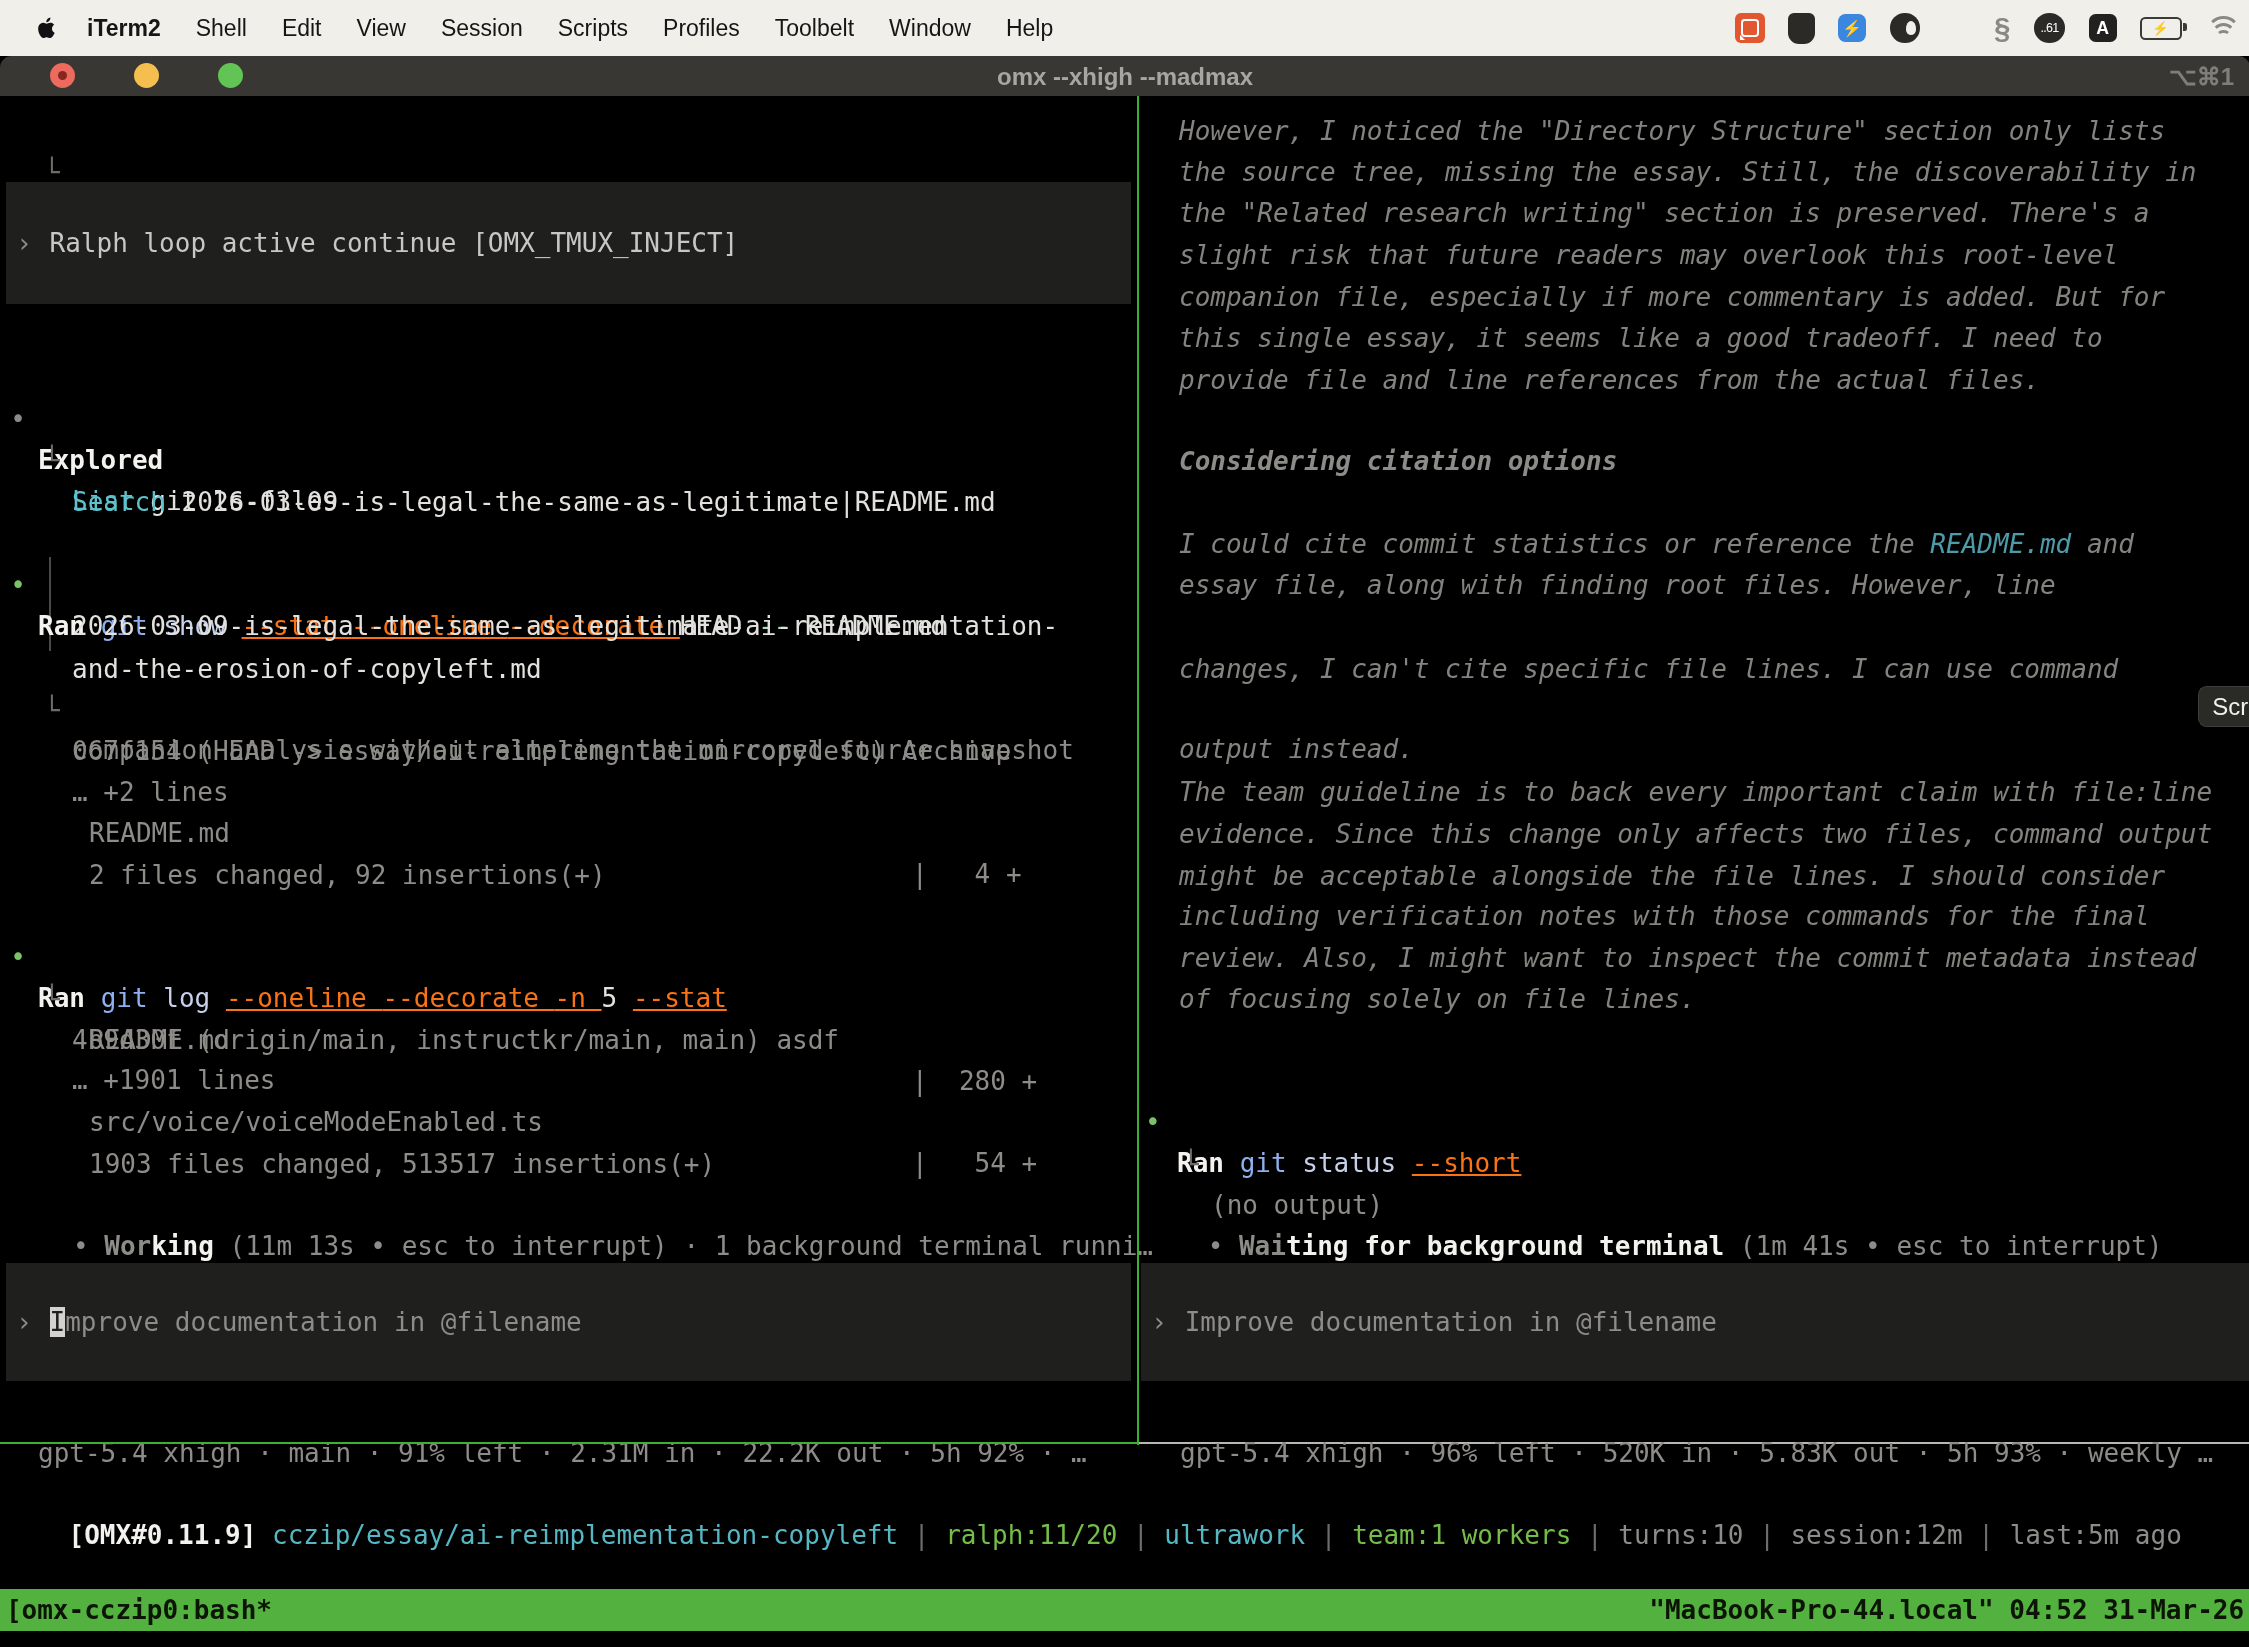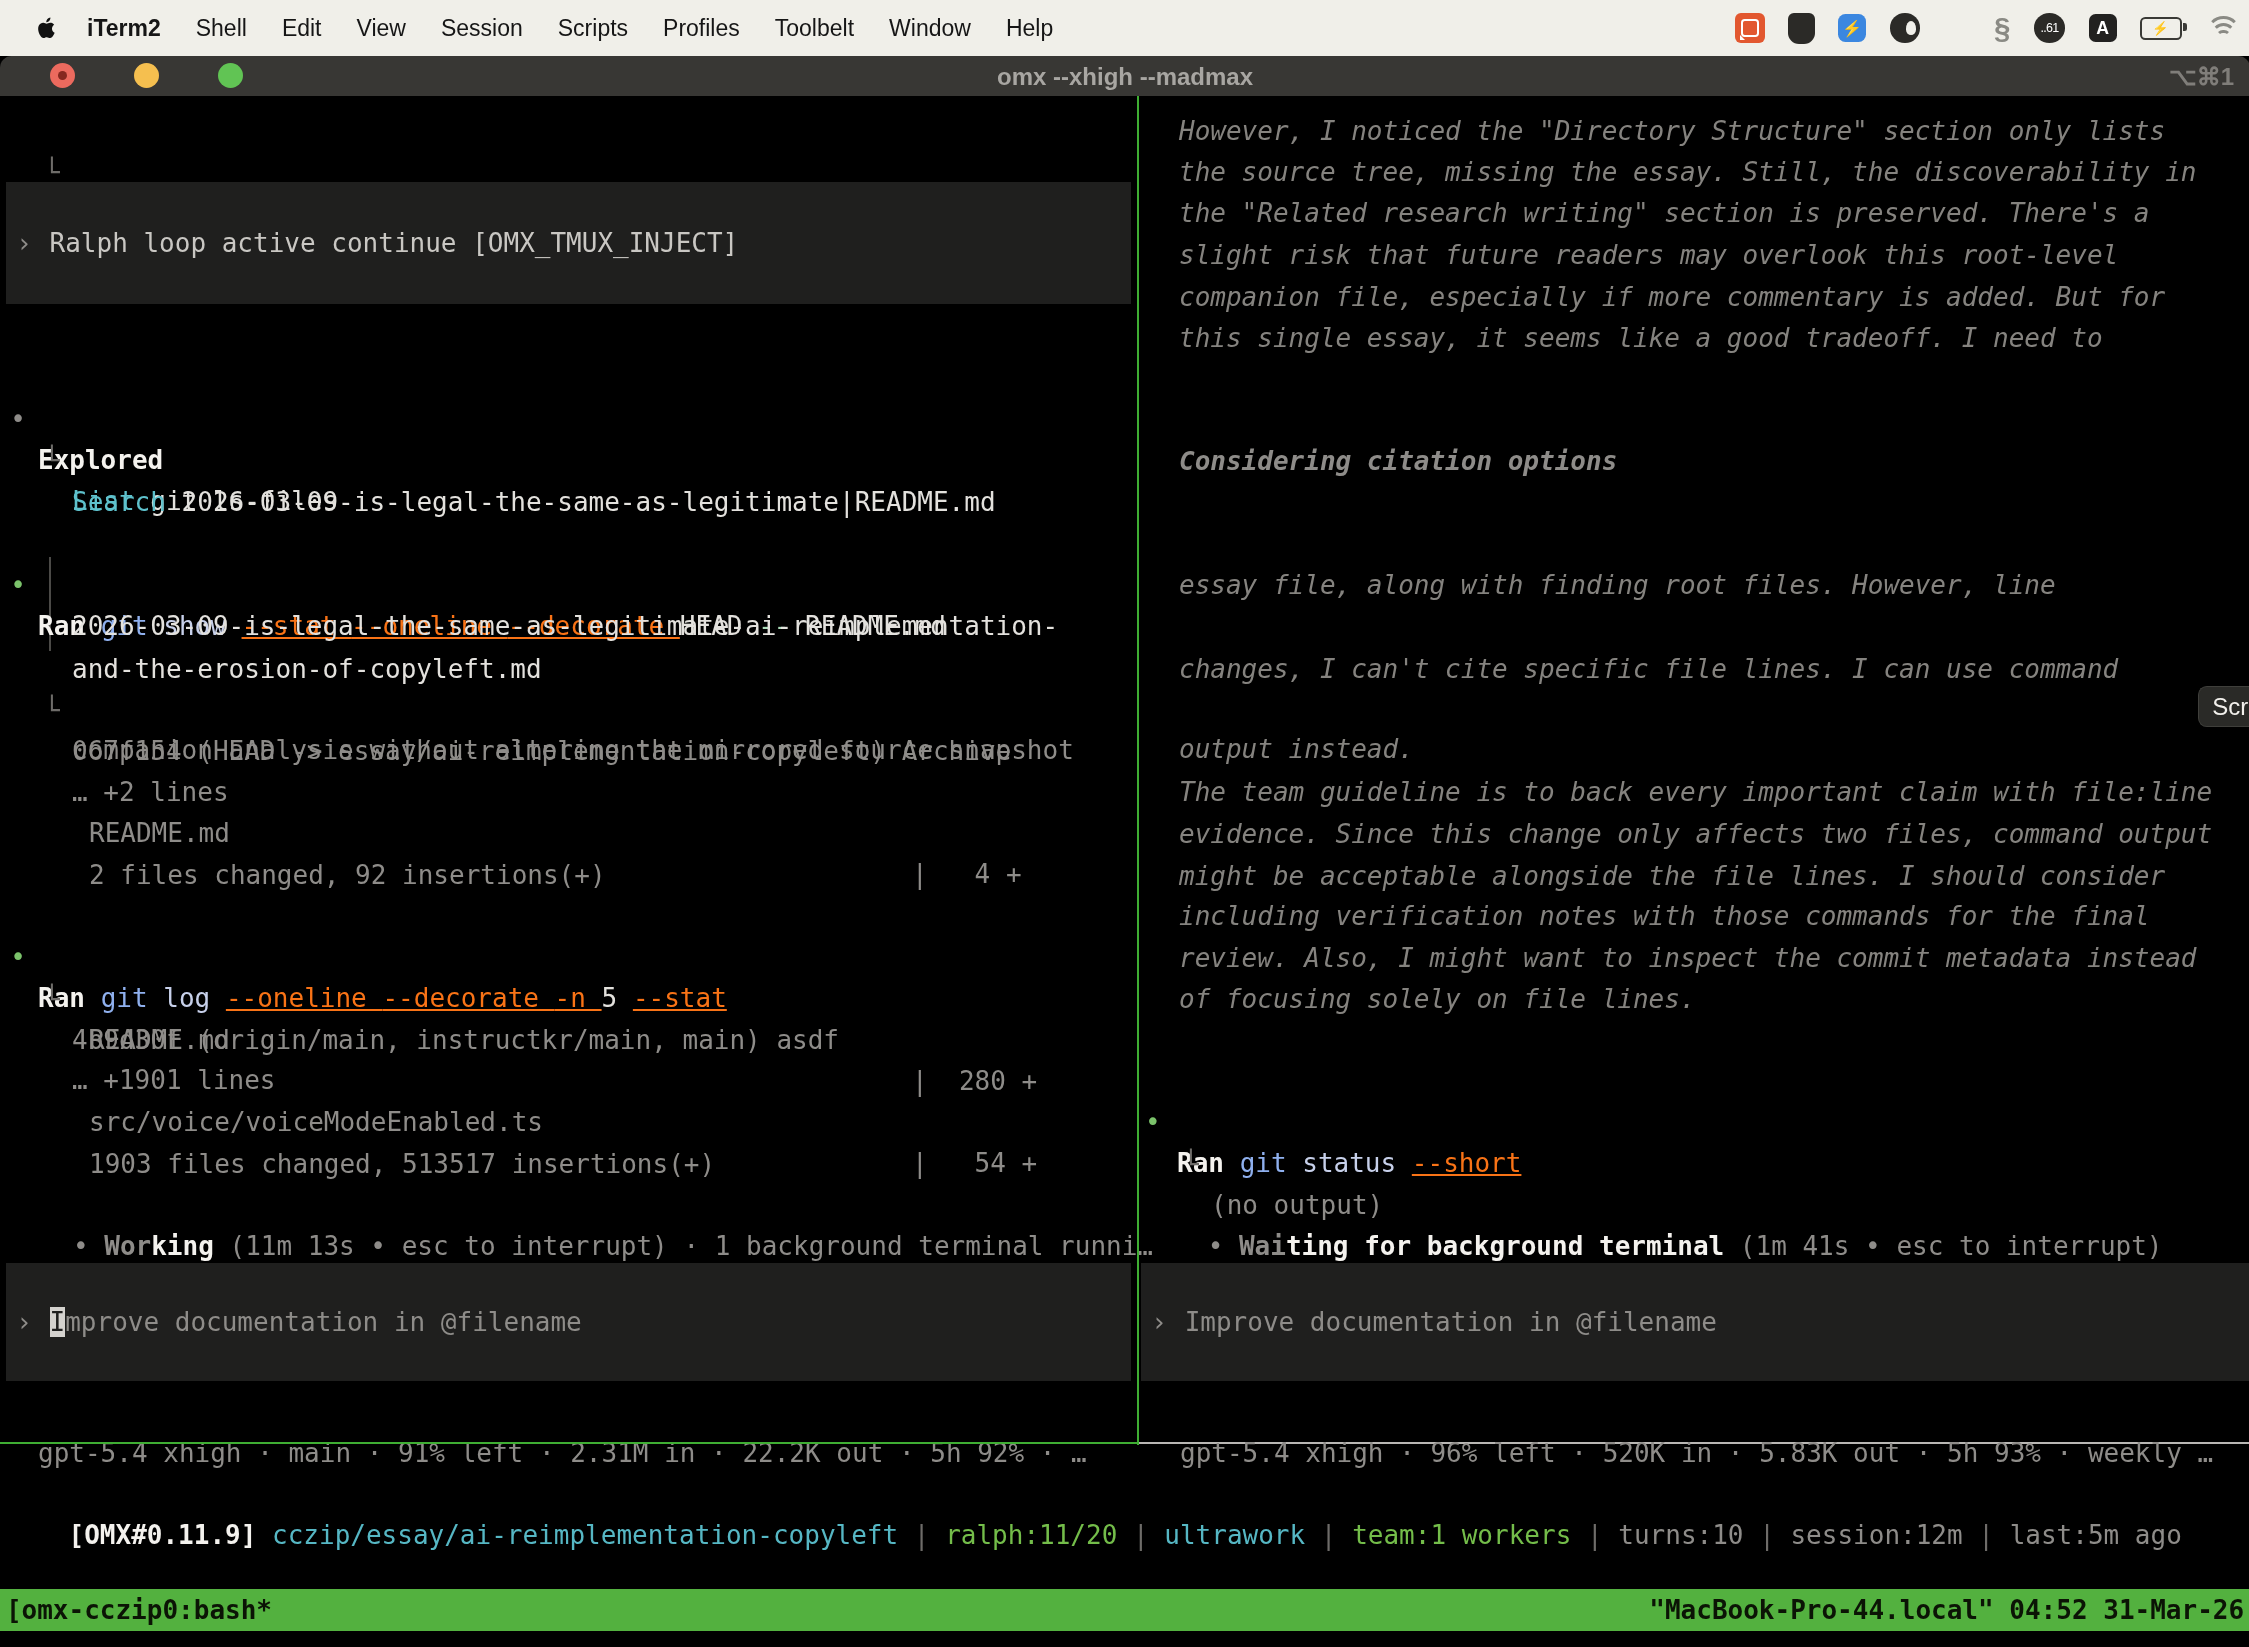--- a/index.html
+++ b/index.html
@@ -274,23 +274,25 @@
   <div class="divider-v"></div>
   <div class="border-h-left"></div>
   <div class="border-h-right"></div>
 
   <div class="ln" style="top:14.8px;left:1179px;"><span class="s-it">However, I noticed the "Directory Structure" section only lists</span></div>
   <div class="ln" style="top:56px;left:1179px;"><span class="s-it">the source tree, missing the essay. Still, the discoverability in</span></div>
   <div class="ln" style="top:97px;left:1179px;"><span class="s-it">the "Related research writing" section is preserved. There's a</span></div>
   <div class="ln" style="top:139px;left:1179px;"><span class="s-it">slight risk that future readers may overlook this root-level</span></div>
   <div class="ln" style="top:181px;left:1179px;"><span class="s-it">companion file, especially if more commentary is added. But for</span></div>
   <div class="ln" style="top:222px;left:1179px;"><span class="s-it">this single essay, it seems like a good tradeoff. I need to</span></div>
+  <div class="ln" style="top:264px;left:1179px;"><span class="s-it">provide file and line references from the actual files.</span></div>
 
   <div class="ln" style="top:345px;left:1179px;"><span class="s-itb">Considering citation options</span></div>
 
+  <div class="ln" style="top:428px;left:1179px;"><span><span class="s-it">I could cite commit statistics or reference the </span><span class="s-tl">README.md</span><span class="s-it"> and</span></span></div>
   <div class="ln" style="top:469px;left:1179px;"><span class="s-it">essay file, along with finding root files. However, line</span></div>
   <div class="ln" style="top:553px;left:1179px;"><span class="s-it">changes, I can't cite specific file lines. I can use command</span></div>
   <div class="ln" style="top:593px;left:1179px;margin-top:40px;"><span class="s-it">output instead.</span></div>
 
   <div class="ln" style="top:676px;left:1179px;"><span class="s-it">The team guideline is to back every important claim with file:line</span></div>
   <div class="ln" style="top:718px;left:1179px;"><span class="s-it">evidence. Since this change only affects two files, command output</span></div>
   <div class="ln" style="top:760px;left:1179px;"><span class="s-it">might be acceptable alongside the file lines. I should consider</span></div>
   <div class="ln" style="top:800px;left:1179px;"><span class="s-it">including verification notes with those commands for the final</span></div>
   <div class="ln" style="top:842px;left:1179px;"><span class="s-it">review. Also, I might want to inspect the commit metadata instead</span></div>
   <div class="ln" style="top:883px;left:1179px;"><span class="s-it">of focusing solely on file lines.</span></div>

